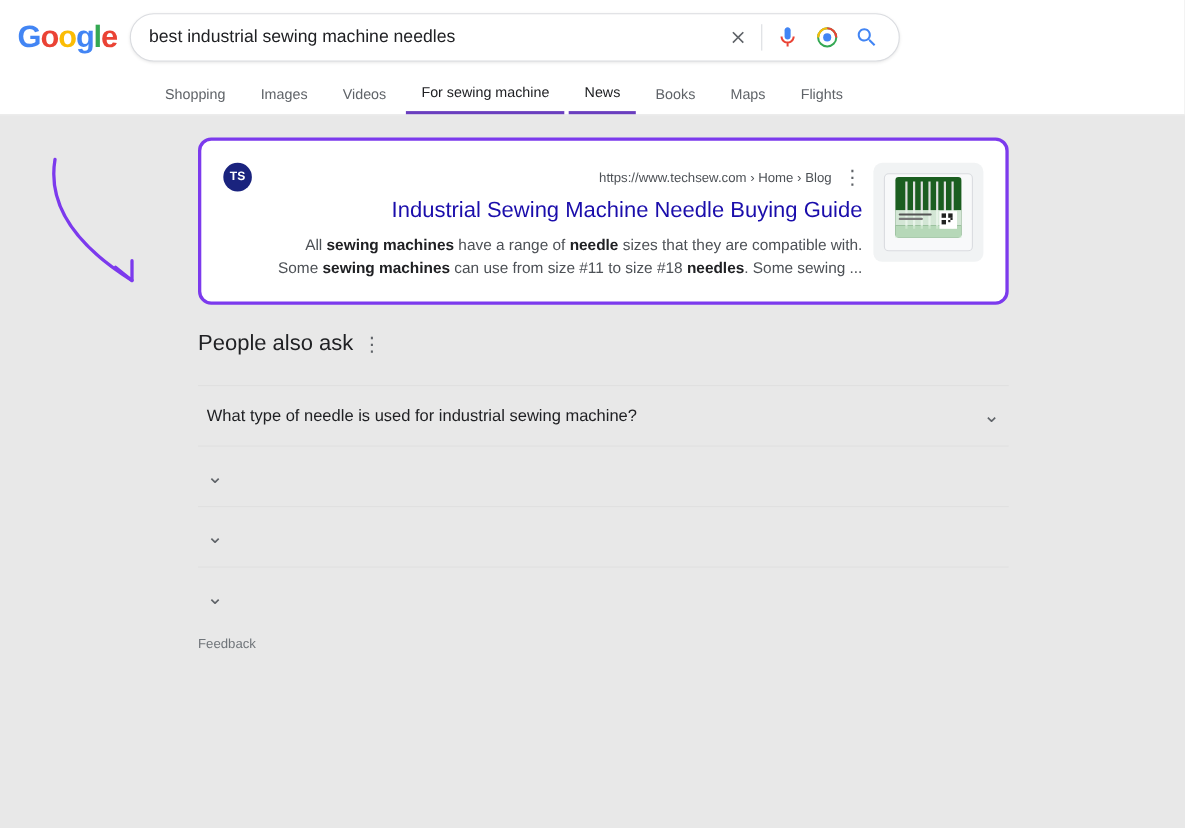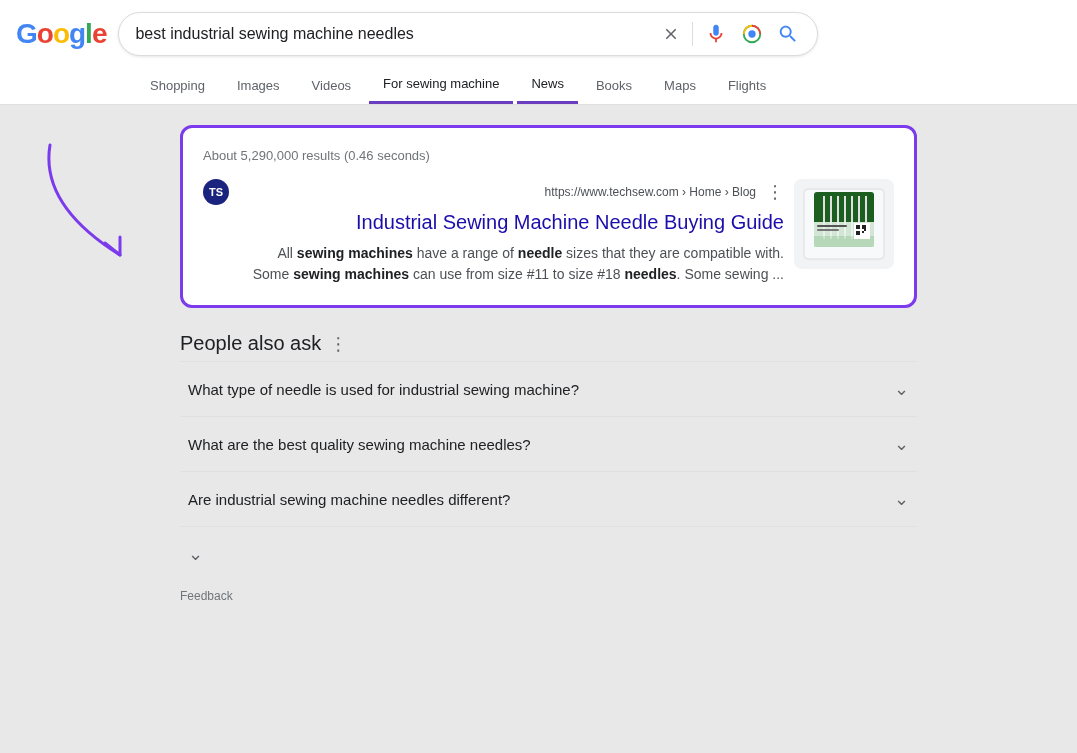--- a/index.html
+++ b/index.html
@@ -204,21 +204,21 @@
     }
 
     
     .paa-section {
       margin-top: 8px;
     }
     .paa-header {
       display: flex;
       align-items: center;
       gap: 8px;
-      margin-bottom: 6px;
+      margin-bottom: 26px;
     }
     .paa-title {
       font-size: 20px;
       color: #202124;
       font-weight: 400;
     }
     .paa-dots {
       font-size: 18px;
       color: #5f6368;
       cursor: pointer;
@@ -308,21 +308,20 @@
     <svg width="140" height="160" viewBox="0 0 140 160">
       <path d="M 30 20 Q 20 80 100 130" stroke="#7c3aed" stroke-width="3" fill="none" stroke-linecap="round"></path>
 
       <path d="M 100 130 L 85 118 M 100 130 L 100 112" stroke="#7c3aed" stroke-width="3" fill="none" stroke-linecap="round"></path>
     </svg>
   </div>
 
   <div class="results-area">
 
     <div class="featured-box">
-      <div class="result-count">About 5,290,000 results (0.46 seconds)</div>
       <div class="result-item">
         <div class="result-left">
           <div class="site-info">
             <div class="site-favicon">TS</div>
             <div class="site-name-url">
               <div class="site-url">https://www.techsew.com › Home › Blog</div>
             </div>
             <span class="site-more">⋮</span>
           </div>
           <div class="result-title">Industrial Sewing Machine Needle Buying Guide</div>
@@ -369,25 +368,23 @@
       <div class="paa-header">
         <span class="paa-title">People also ask</span>
         <span class="paa-dots">⋮</span>
       </div>
 
       <div class="paa-item">
         <span class="paa-question">What type of needle is used for industrial sewing machine?</span>
         <span class="paa-chevron">⌄</span>
       </div>
       <div class="paa-item">
-        <span class="paa-question">What are the best quality sewing machine needles?</span>
         <span class="paa-chevron">⌄</span>
       </div>
       <div class="paa-item">
-        <span class="paa-question">Are industrial sewing machine needles different?</span>
         <span class="paa-chevron">⌄</span>
       </div>
       <div class="paa-item">
         <span class="paa-chevron">⌄</span>
       </div>
 
       <div class="feedback">Feedback</div>
     </div>
   </div>
 </div>

